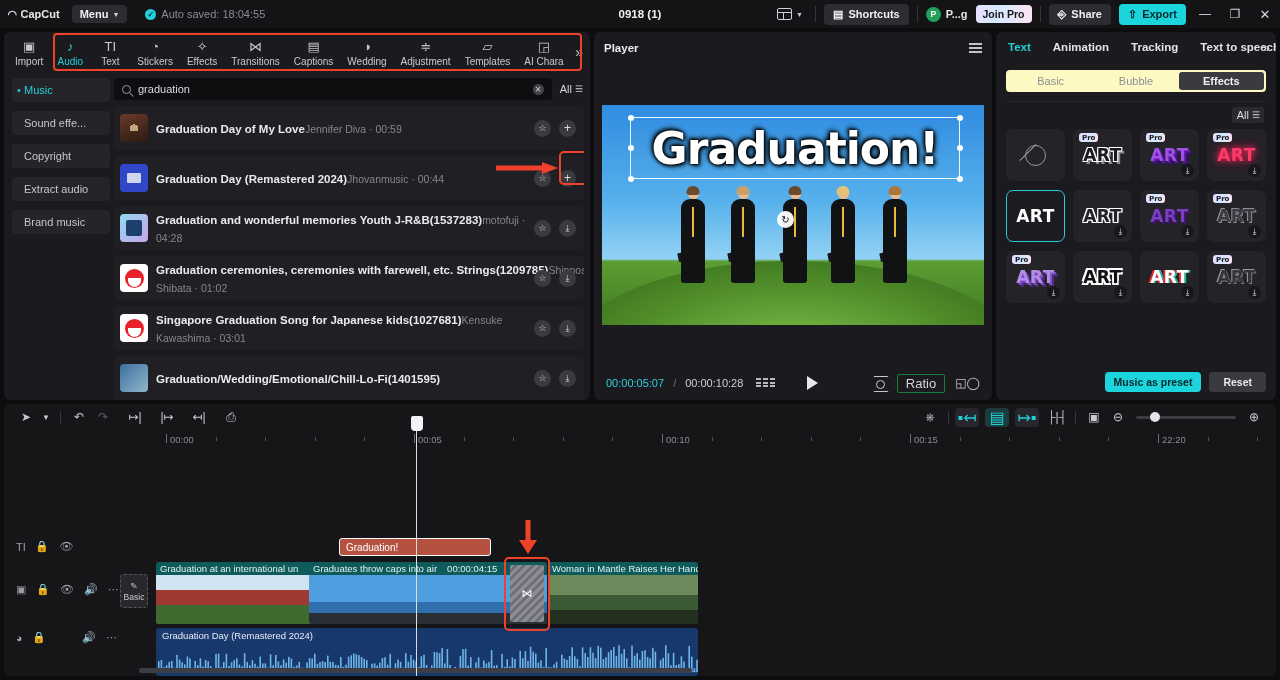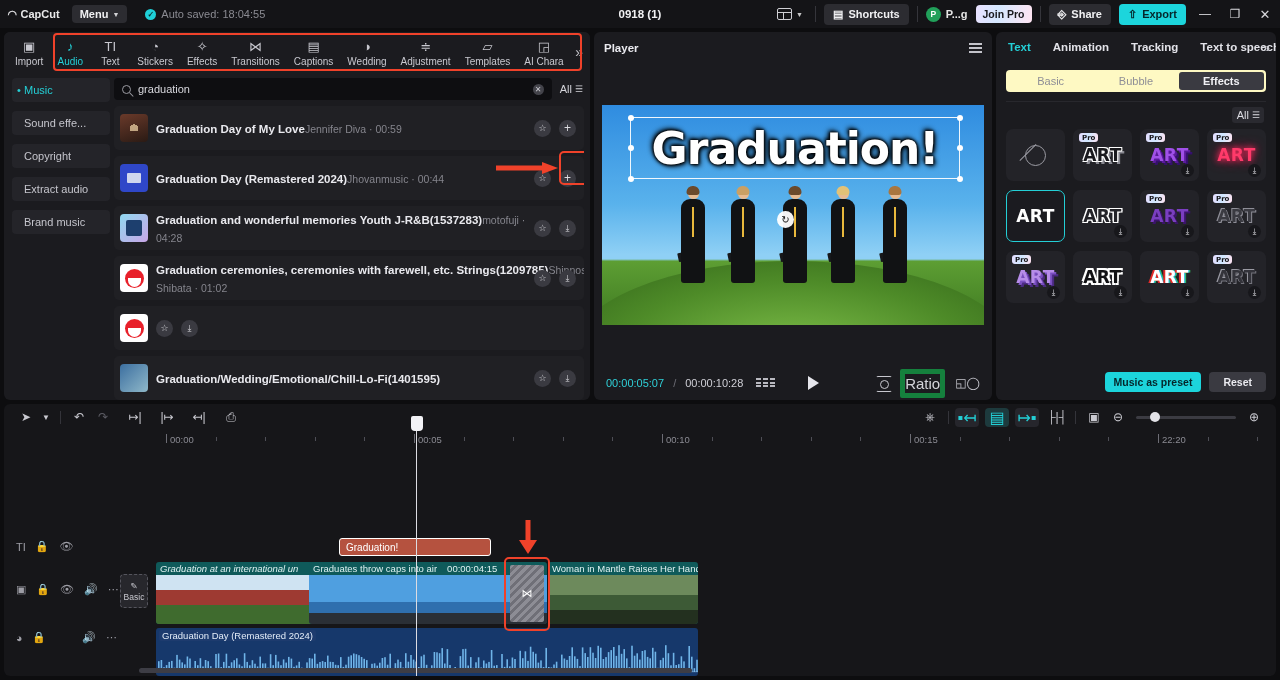--- a/index.html
+++ b/index.html
@@ -212,21 +212,21 @@
   .play-tri {
     margin:0 auto; width:0; height:0; border-left:11px solid #e6e6ec;
     border-top:7px solid transparent; border-bottom:7px solid transparent;
   }
   .foot-right { margin-left:auto; display:flex; align-items:center; gap:10px; }
   .fit-ico { width:14px; height:14px; position:relative; }
   .fit-ico:before, .fit-ico:after { content:""; position:absolute; border:1.3px solid #c6c6cd; }
   .fit-ico:before { left:0; top:0; width:14px; height:14px; border-radius:2px;
      border-left-color:transparent; border-right-color:transparent; }
   .fit-ico:after { left:3.5px; top:3.5px; width:7px; height:7px; border-radius:50%; }
-  .ratio-btn { border:5px solid #15803d; border-radius:2px; font-size:15px; padding:1px 0; color:#d4d4da; }
+  .ratio-btn { border:1px solid #15803d; border-radius:2px; font-size:13px; padding:1px 8px; color:#d4d4da; }
   .full-ico { font-size:12px; color:#c6c6cd; }
 
   
   .right {
     width: 280px; margin-left:4px; background:#1b1b1f; border-radius:6px; display:flex;
     flex-direction:column; overflow:hidden; position:relative;
   }
   .rtabs { height:30px; display:flex; align-items:center; padding:0 12px; gap:22px; font-size:11.5px;
     font-weight:bold; position:relative; }
   .rtab { color:#e2e2e8; white-space:nowrap; }
@@ -493,20 +493,21 @@
                 <span class="ti-text"><span class="ti-title">Graduation ceremonies, ceremonies with farewell, etc. Strings(1209785)</span><span class="ti-sub">Shinnosuke Shibata · 01:02</span></span>
                 <span class="ti-actions">
                   <span class="circ-btn">☆</span>
                   <span class="circ-btn ">⤓</span>
                 </span>
               </div>
               <div class="track-item">
                 <span class="thumb t5">
                   <span class="jp-circ"></span>
                 </span>
+                <span class="ti-text"><span class="ti-title">Singapore Graduation Song for Japanese kids(1027681)</span><span class="ti-sub">Kensuke Kawashima · 03:01</span></span>
                 <span class="ti-actions">
                   <span class="circ-btn">☆</span>
                   <span class="circ-btn ">⤓</span>
                 </span>
               </div>
               <div class="track-item">
                 <span class="thumb t6"></span>
                 <span class="ti-text"><span class="ti-title">Graduation/Wedding/Emotional/Chill-Lo-Fi(1401595)</span><span class="ti-sub"></span></span>
                 <span class="ti-actions">
                   <span class="circ-btn">☆</span>
@@ -761,21 +762,21 @@
 
       <div class="cover-btn" style="left:116px; top:122px;">
         <span>✎</span>
         <span>Basic</span>
       </div>
 
       <div class="clip clip-text" style="left:335px; top:86px; width:152px;">
         <span>Graduation!</span>
       </div>
 
-      <div class="clip clip-video" style="left:152px; top:110px; width:165px; height:62px;font-style:italic;">
+      <div class="clip clip-video" style="left:152px; top:110px; width:165px; height:62px;">
         <div class="clip-label">Graduation at an international un</div>
         <div class="filmstrip" style="background:linear-gradient(180deg,#cfe3f2 0 30%,#9e3a32 30% 62%, #3f6b2e 62% 100%);"></div>
       </div>
       <div class="clip clip-video" style="left:305px; top:110px; width:238px; height:62px;">
         <div class="clip-label">
           <span>Graduates throw caps into air</span>
           <span>00:00:04:15</span>
         </div>
         <div class="filmstrip" style="background:linear-gradient(180deg,#4f9fe0 0 55%,#2f6fae 55% 78%,#2a2f36 78% 100%);"></div>
       </div>

